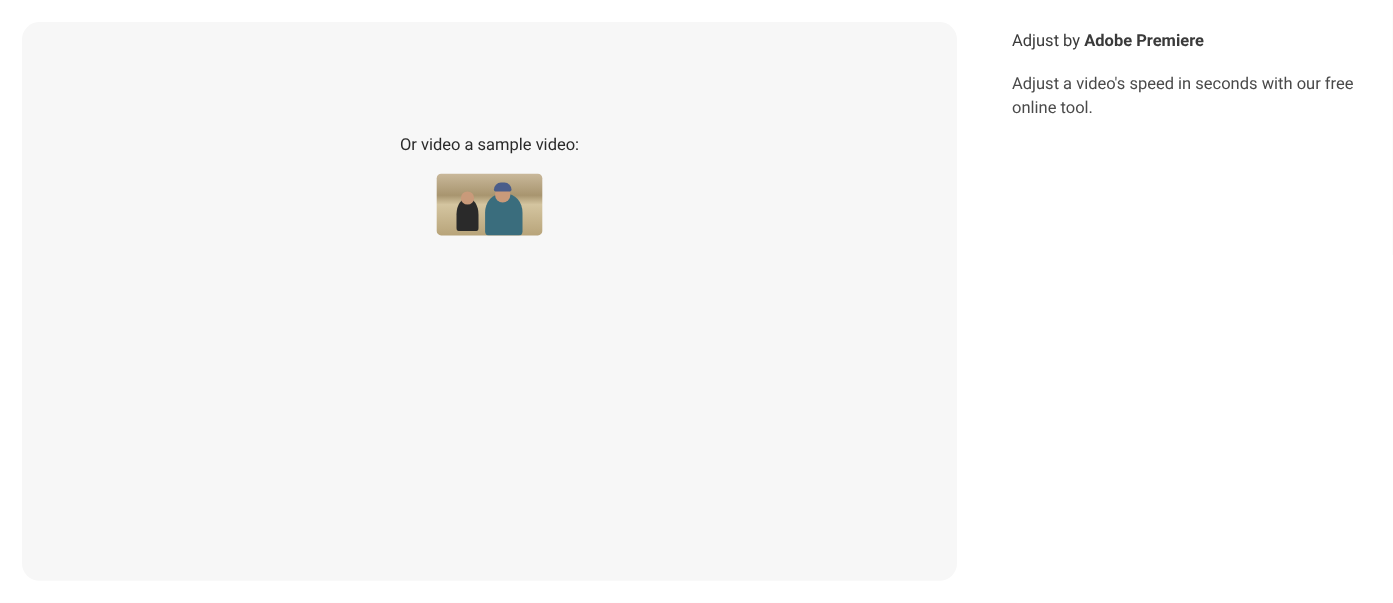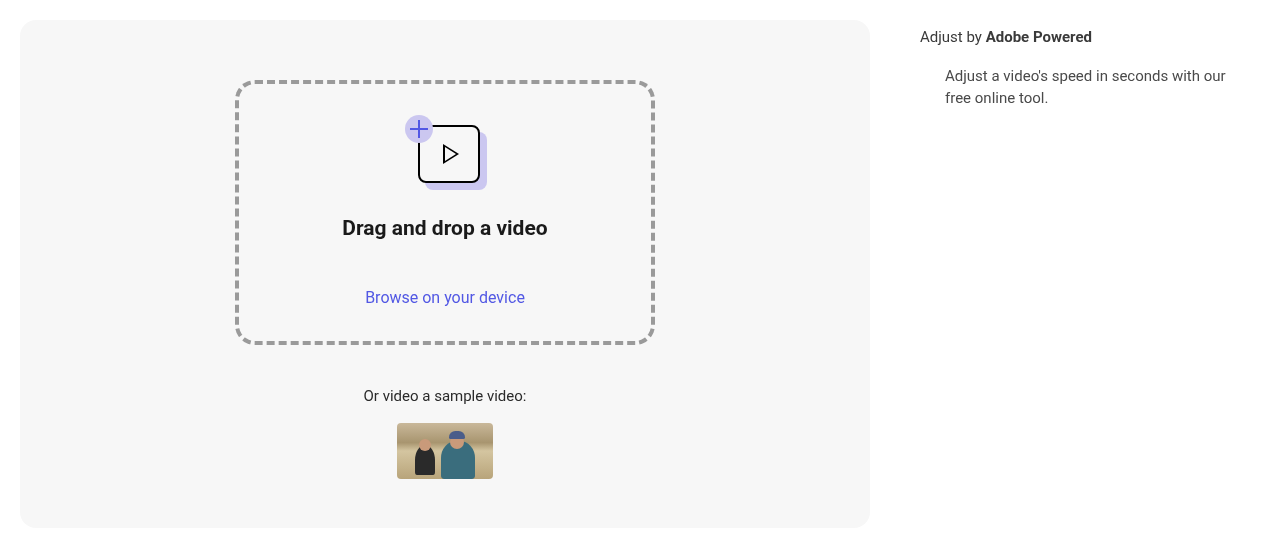--- a/index.html
+++ b/index.html
@@ -203,44 +203,32 @@
       margin-bottom: 20px;
     }
     .powered-by strong {
       font-weight: 700;
     }
     .side-desc {
       font-size: 15px;
       color: #4a4a4a;
       line-height: 1.45;
       max-width: 320px;
-      margin-left: 25px;
     }
   </style>
 </head>
 <body>
 
 <div class="main-panel">
-  <div class="dropzone">
-    <div class="upload-icon">
-      <div class="shadow-box"></div>
-      <div class="video-box">
-        <div class="play-triangle"></div>
-      </div>
-      <div class="plus-badge"></div>
-    </div>
-    <div class="dropzone-title">Drag and drop a video</div>
-    <div class="browse-link">Browse on your device</div>
-  </div>
   <div class="sample-label">Or video a sample video:</div>
   <div class="sample-thumb">
     <div class="face1"></div>
     <div class="face2"></div>
     <div class="hat"></div>
   </div>
 </div>
 
 <div class="side-panel">
   <div class="powered-by">
-    <span>Adjust by </span><strong>Adobe Powered</strong>
+    <span>Adjust by </span><strong>Adobe Premiere</strong>
   </div>
   <p class="side-desc">Adjust a video's speed in seconds with our free online tool.</p>
 </div>
 
 </body></html>

